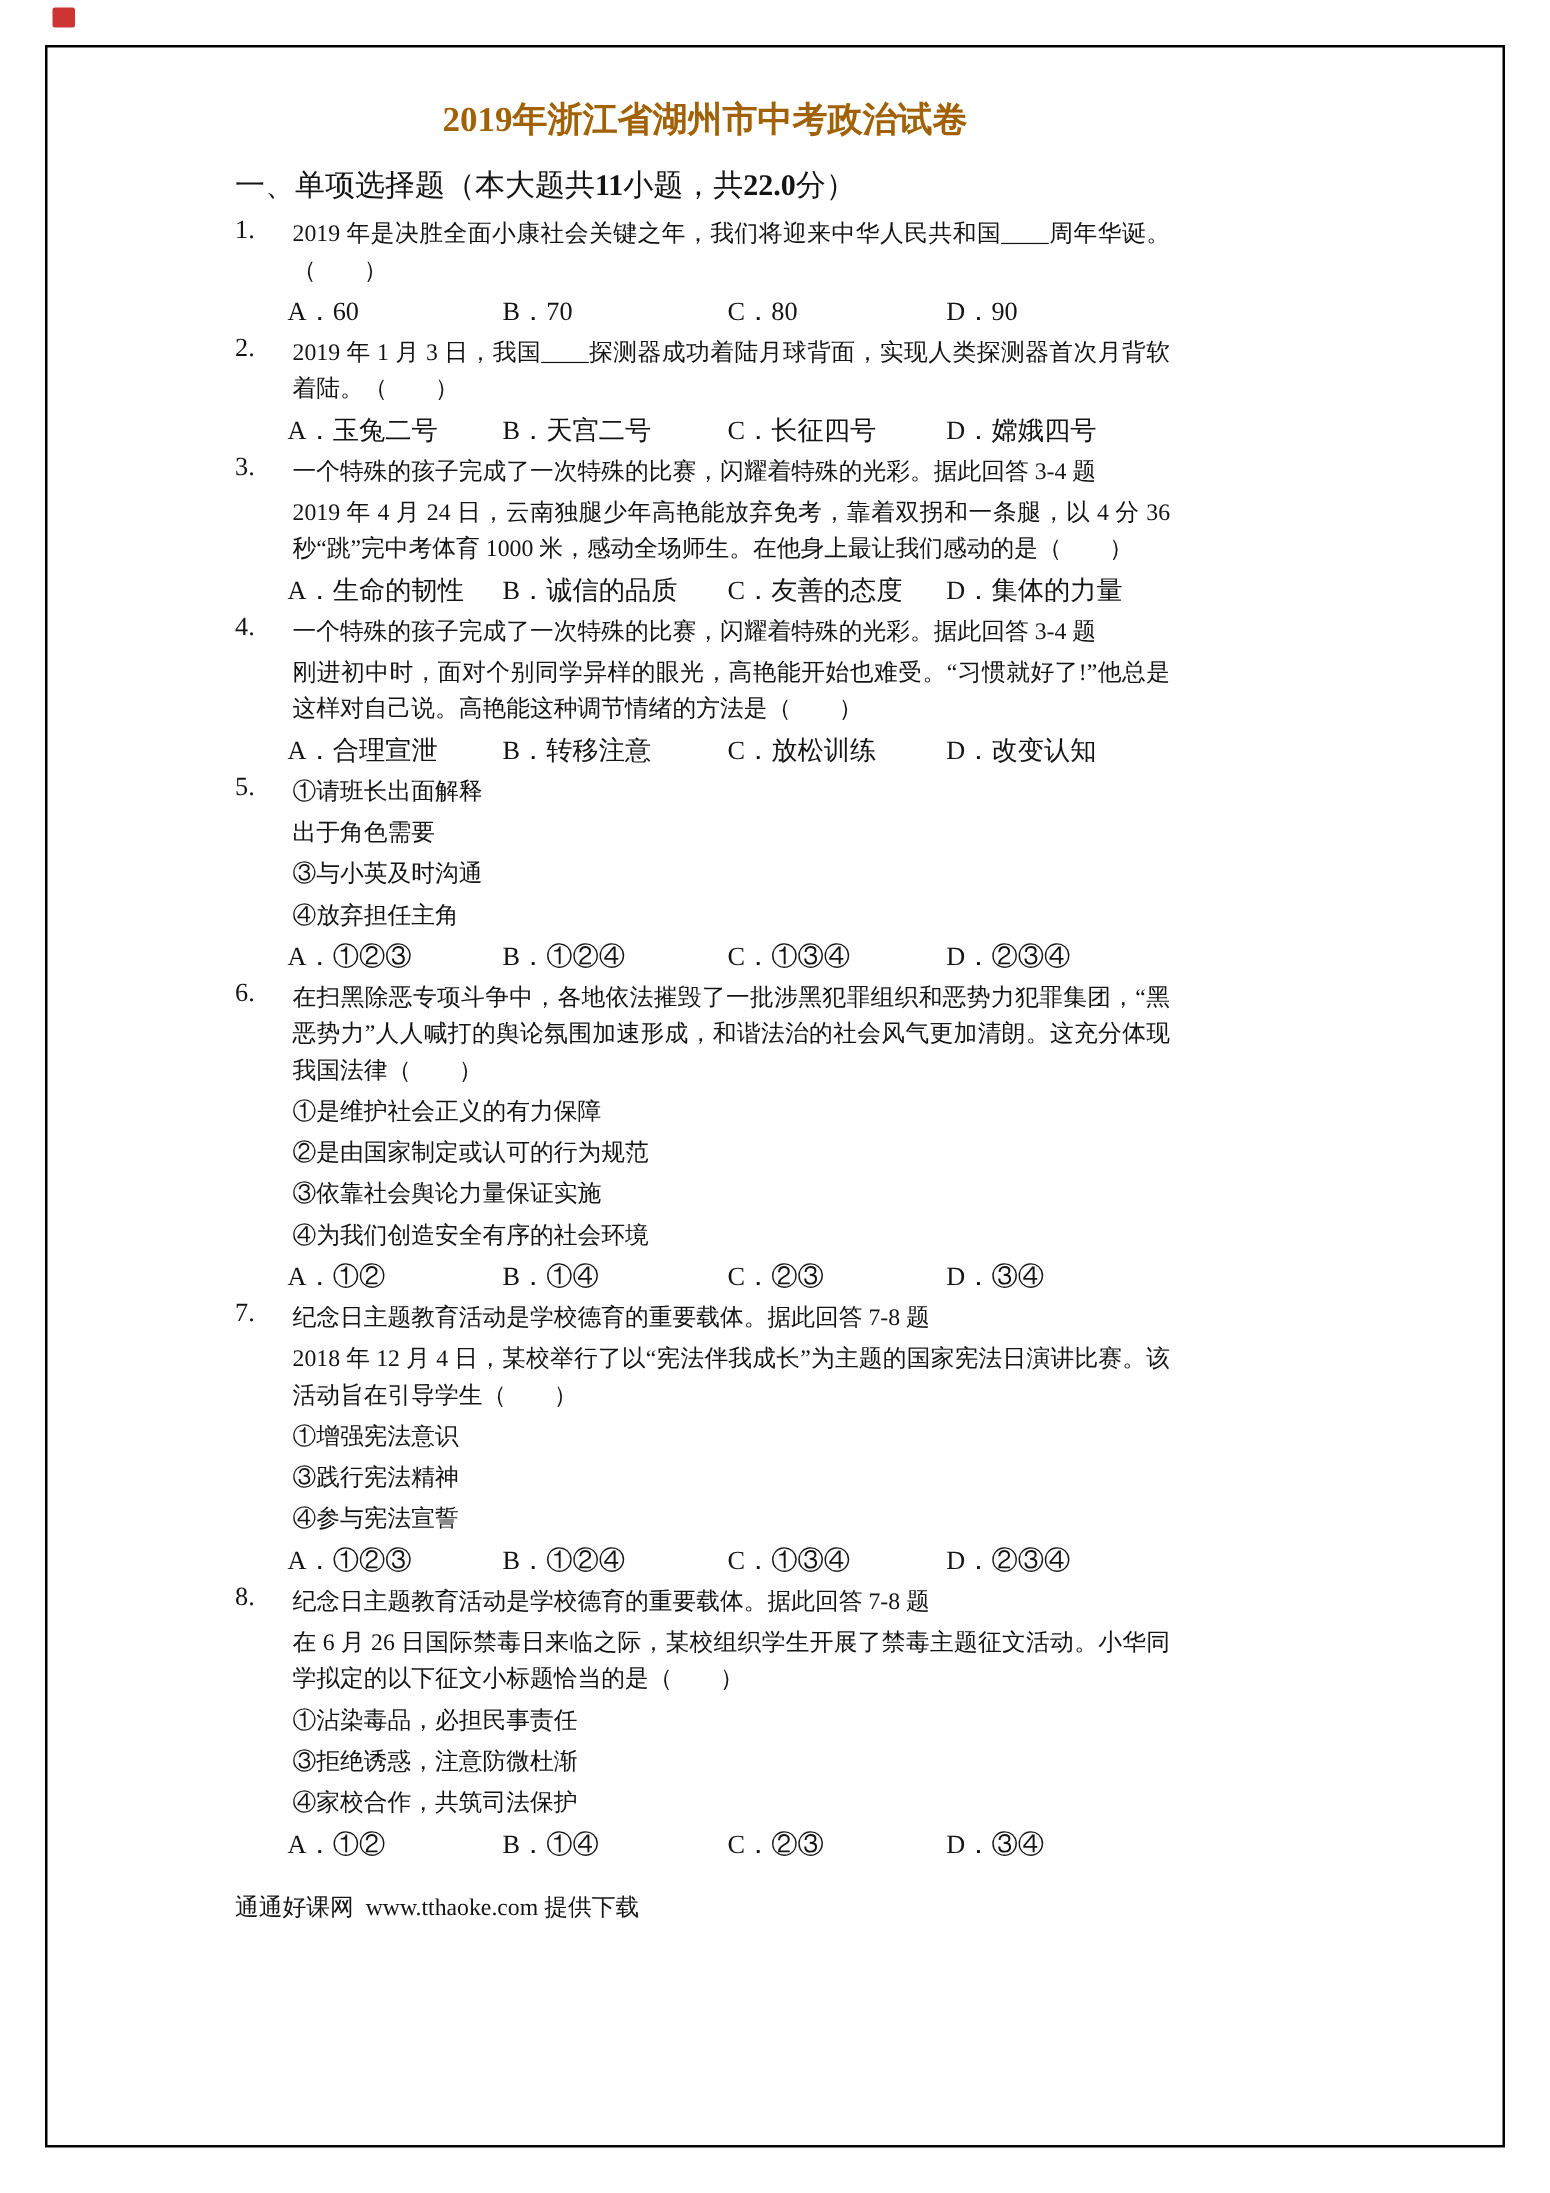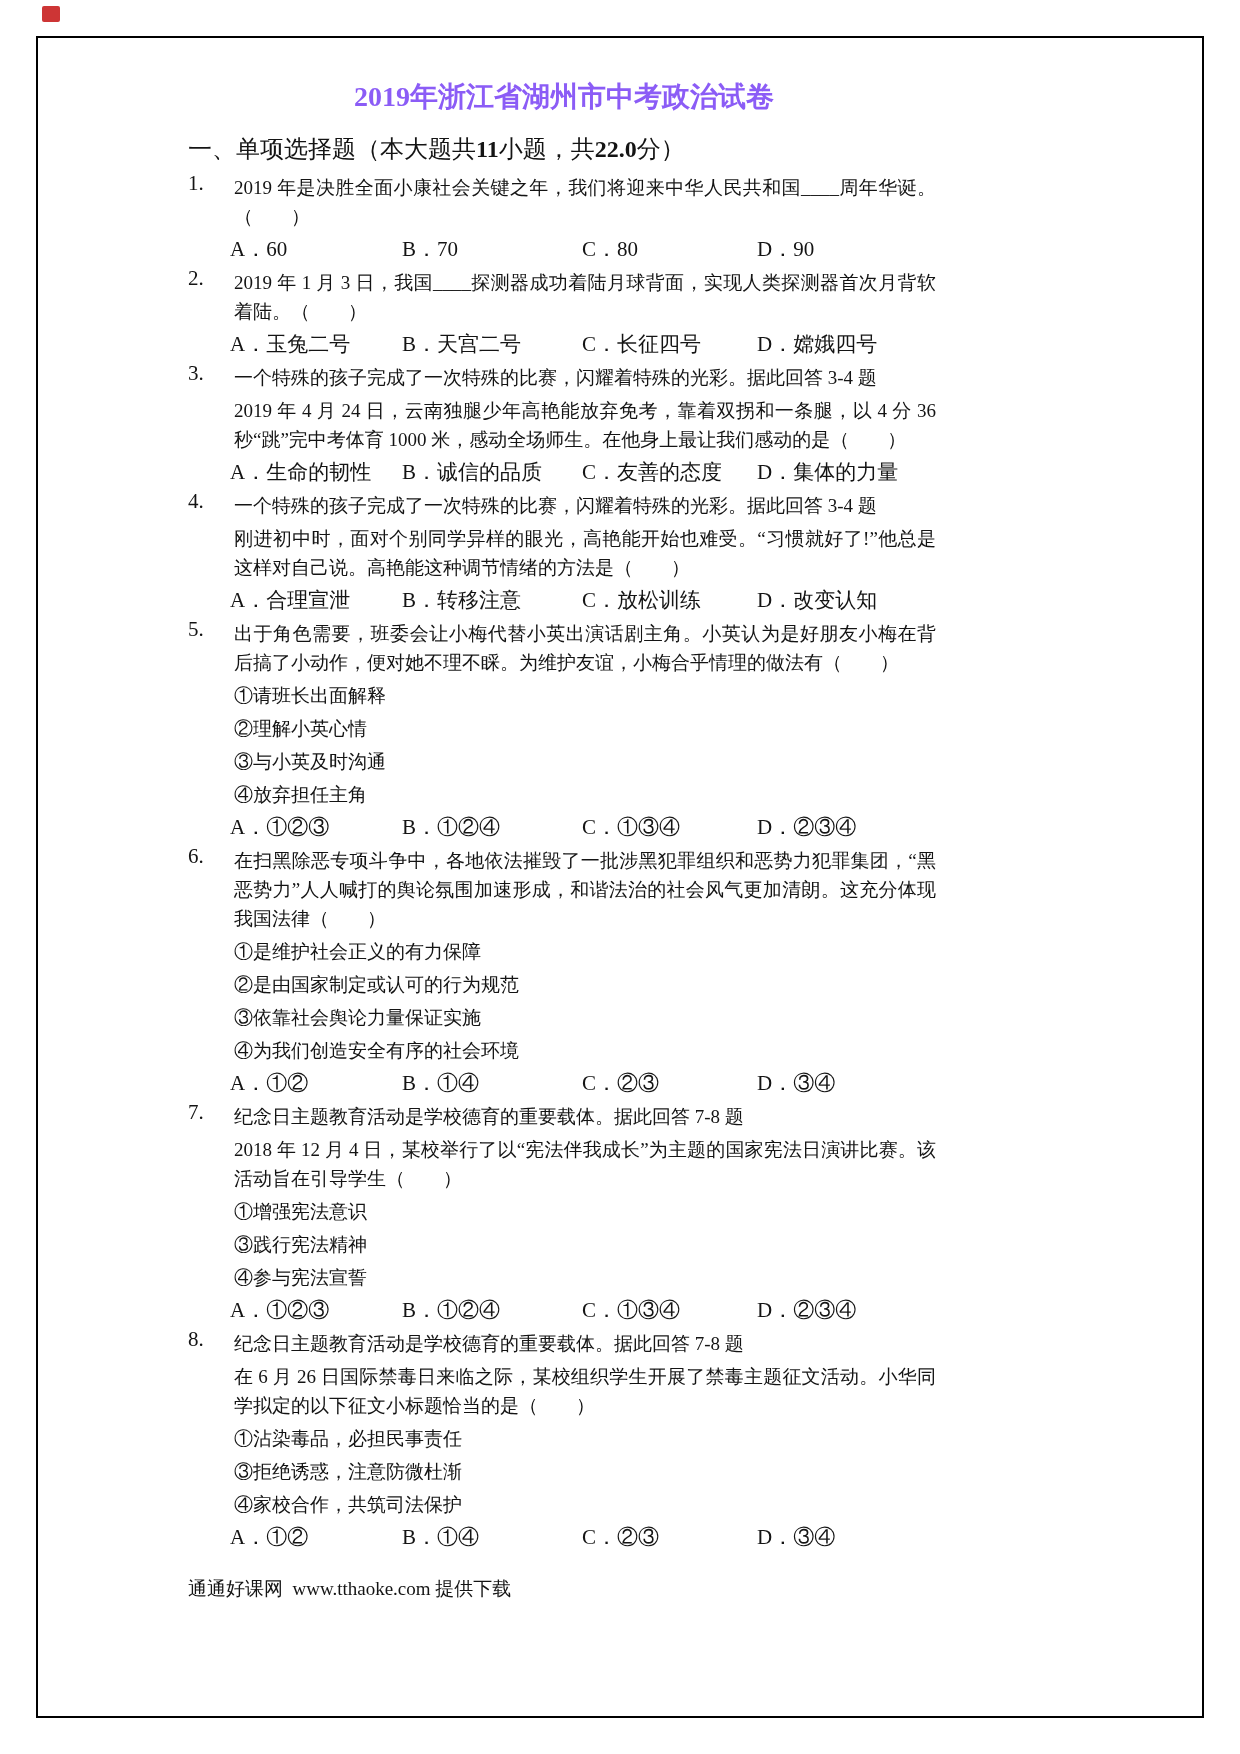--- a/index.html
+++ b/index.html
@@ -91,21 +91,21 @@
     white-space: pre;
   }
 </style>
 </head>
 <body>
 
 <div class="page">
   <div class="watermark"></div>
   <div class="frame">
 
-    <h1 class="title" style="color: #8b5cf6;">2019年浙江省湖州市中考政治试卷</h1>
+    <h1 class="title" style="color: #a16207;">2019年浙江省湖州市中考政治试卷</h1>
 
     <div class="section-header"><span>一、单项选择题（本大题共</span><span class="num">11</span><span>小题，共</span><span class="num">22.0</span><span>分）</span></div>
 
     <div id="questions">
   <div class="question">
     <div class="qnum">1.</div>
     <div class="qbody">
             <p class="stem">2019 年是决胜全面小康社会关键之年，我们将迎来中华人民共和国____周年华诞。（　　）</p>
             <div class="options">
               <span class="opt">A．60</span>
@@ -153,23 +153,22 @@
               <span class="opt">B．转移注意</span>
               <span class="opt">C．放松训练</span>
               <span class="opt">D．改变认知</span>
             </div>
           </div>
   </div>
 
   <div class="question">
     <div class="qnum">5.</div>
     <div class="qbody">
-            <p class="stem">出于角色需要，班委会让小梅代替小英出演话剧主角。小英认为是好朋友小梅在背后搞了小动作，便对她不理不睬。为维护友谊，小梅合乎情理的做法有（　　）</p>
             <p class="item">①请班长出面解释</p>
-            <p class="item">②理解小英心情</p>
+            <p class="item">出于角色需要</p>
             <p class="item">③与小英及时沟通</p>
             <p class="item">④放弃担任主角</p>
             <div class="options">
               <span class="opt">A．①②③</span>
               <span class="opt">B．①②④</span>
               <span class="opt">C．①③④</span>
               <span class="opt">D．②③④</span>
             </div>
           </div>
   </div>

